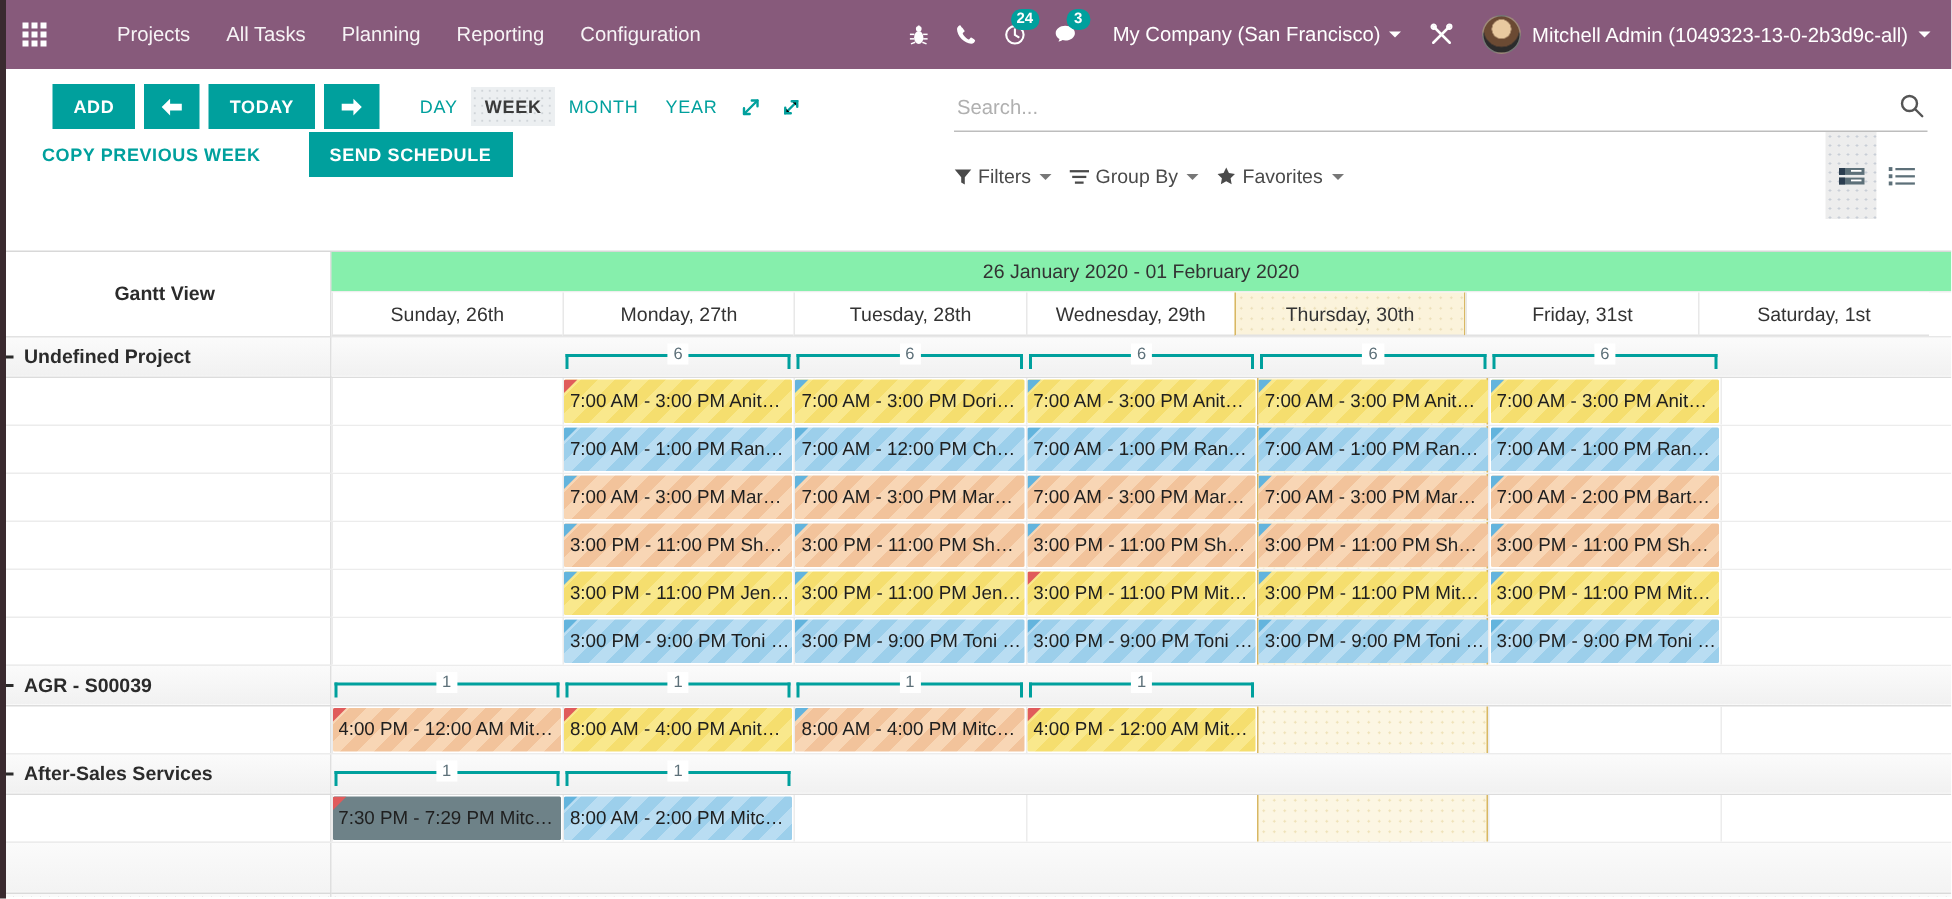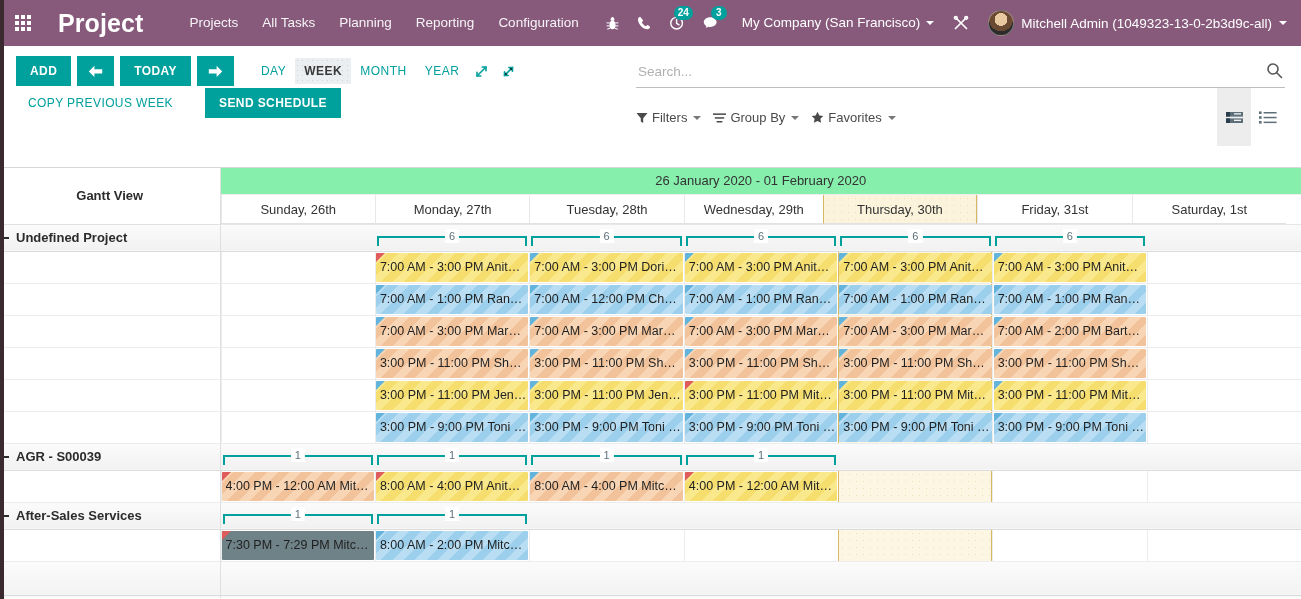--- a/index.html
+++ b/index.html
@@ -66,37 +66,37 @@
   .cp-grid { display: flex; }
   .cp-left { width: 620px; flex: none; }
   .cp-right { flex: 1; position: relative; }
 
   .breadcrumb { font-size: 19px; color: #6a6a6a; font-weight: 400; margin-bottom: 10px; line-height: 22px; }
 
   .btn-row { display: flex; align-items: center; gap: 0; margin-bottom: 2px; }
   .btn-primary {
     background: #00A09D; color: #fff; border: none; font-size: 12px; font-weight: 700;
     letter-spacing: .4px; padding: 7px 14px; cursor: pointer; text-transform: uppercase;
-    height: 30px; line-height: 16px;
+    height: 30px; line-height: 16px; margin-left: 19px;
   }
   .btn-arrow { padding: 7px 11px; margin-left: 6px; display: flex; align-items: center; justify-content: center; }
   .btn-arrow svg { display: block; }
   .scale-group { display: flex; align-items: center; margin-left: 18px; gap: 0; }
   .scale-btn {
     background: transparent; border: none; color: #00A09D; font-size: 12px; font-weight: 400;
     letter-spacing: .5px; padding: 6px 9px; cursor: pointer; text-transform: uppercase;
   }
   .scale-btn.active { background: #eceff1; color: #3a3a3a; font-weight: 700;
     background-image: radial-gradient(#cfd4d8 .5px, transparent .5px); background-size: 5px 5px; }
   .zoom-ico { color: #00A09D; padding: 4px 6px; cursor: pointer; display: inline-flex; }
   .zoom-ico svg { display: block; }
 
   .btn-row2 { display: flex; align-items: center; gap: 0; }
   .btn-link {
-    background: transparent; border: none; color: #00A09D; font-size: 12px; font-weight: 400;
+    background: transparent; border: none; color: #00A09D; font-size: 12px; font-weight: 700;
     letter-spacing: .4px; padding: 8px 10px 8px 12px; cursor: pointer; text-transform: uppercase; text-align: center;
   }
 
   
   .search-wrap { position: relative; border-bottom: 1px solid #bdbdbd; padding-bottom: 4px; margin-top: 6px; }
   .search-input {
     width: 100%; border: none; outline: none; font-size: 13.5px; color: #333;
     background: transparent; padding: 2px 26px 4px 2px; font-family: inherit;
   }
   .search-input::placeholder { color: #b0b0b0; }
@@ -216,21 +216,20 @@
         <i></i>
         <i></i>
         <i></i>
         <i></i>
         <i></i>
         <i></i>
         <i></i>
         <i></i>
       </div>
   </div>
-  <div class="brand">Project</div>
   <div class="nav-menu">
     <a>Projects</a>
     <a>All Tasks</a>
     <a>Planning</a>
     <a>Reporting</a>
     <a>Configuration</a>
   </div>
   <div class="nav-right">
     <span class="nav-icon">
       <svg width="13" height="15" viewBox="0 0 13 15">

